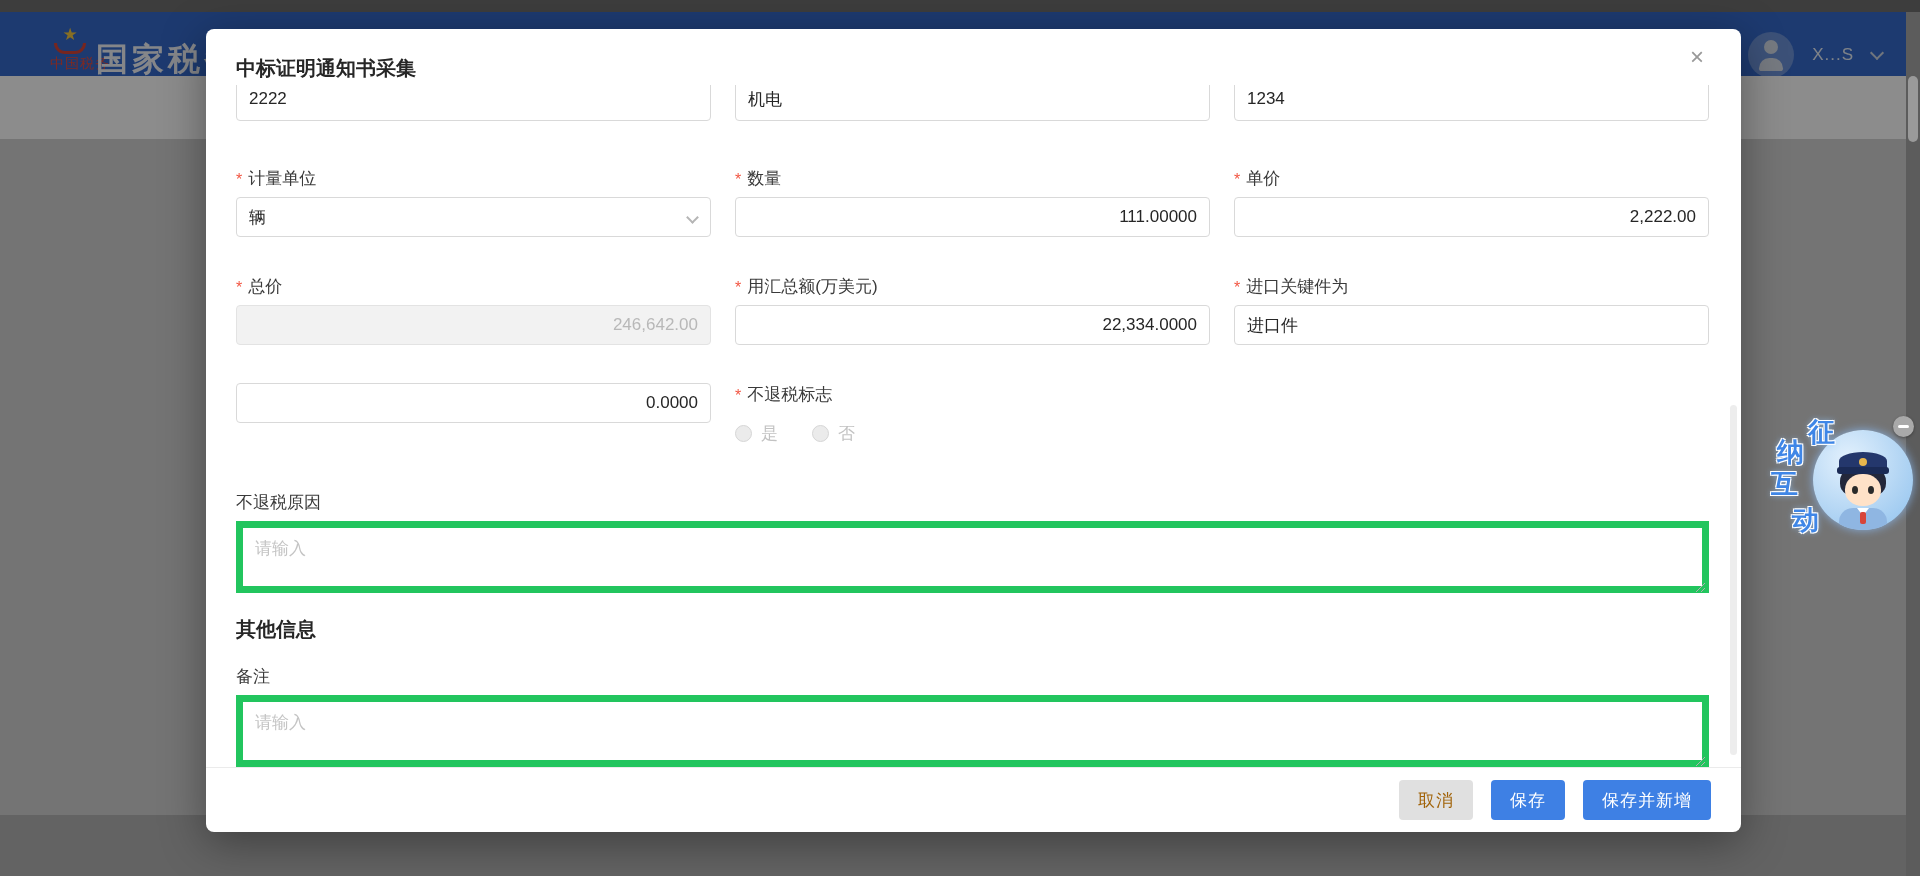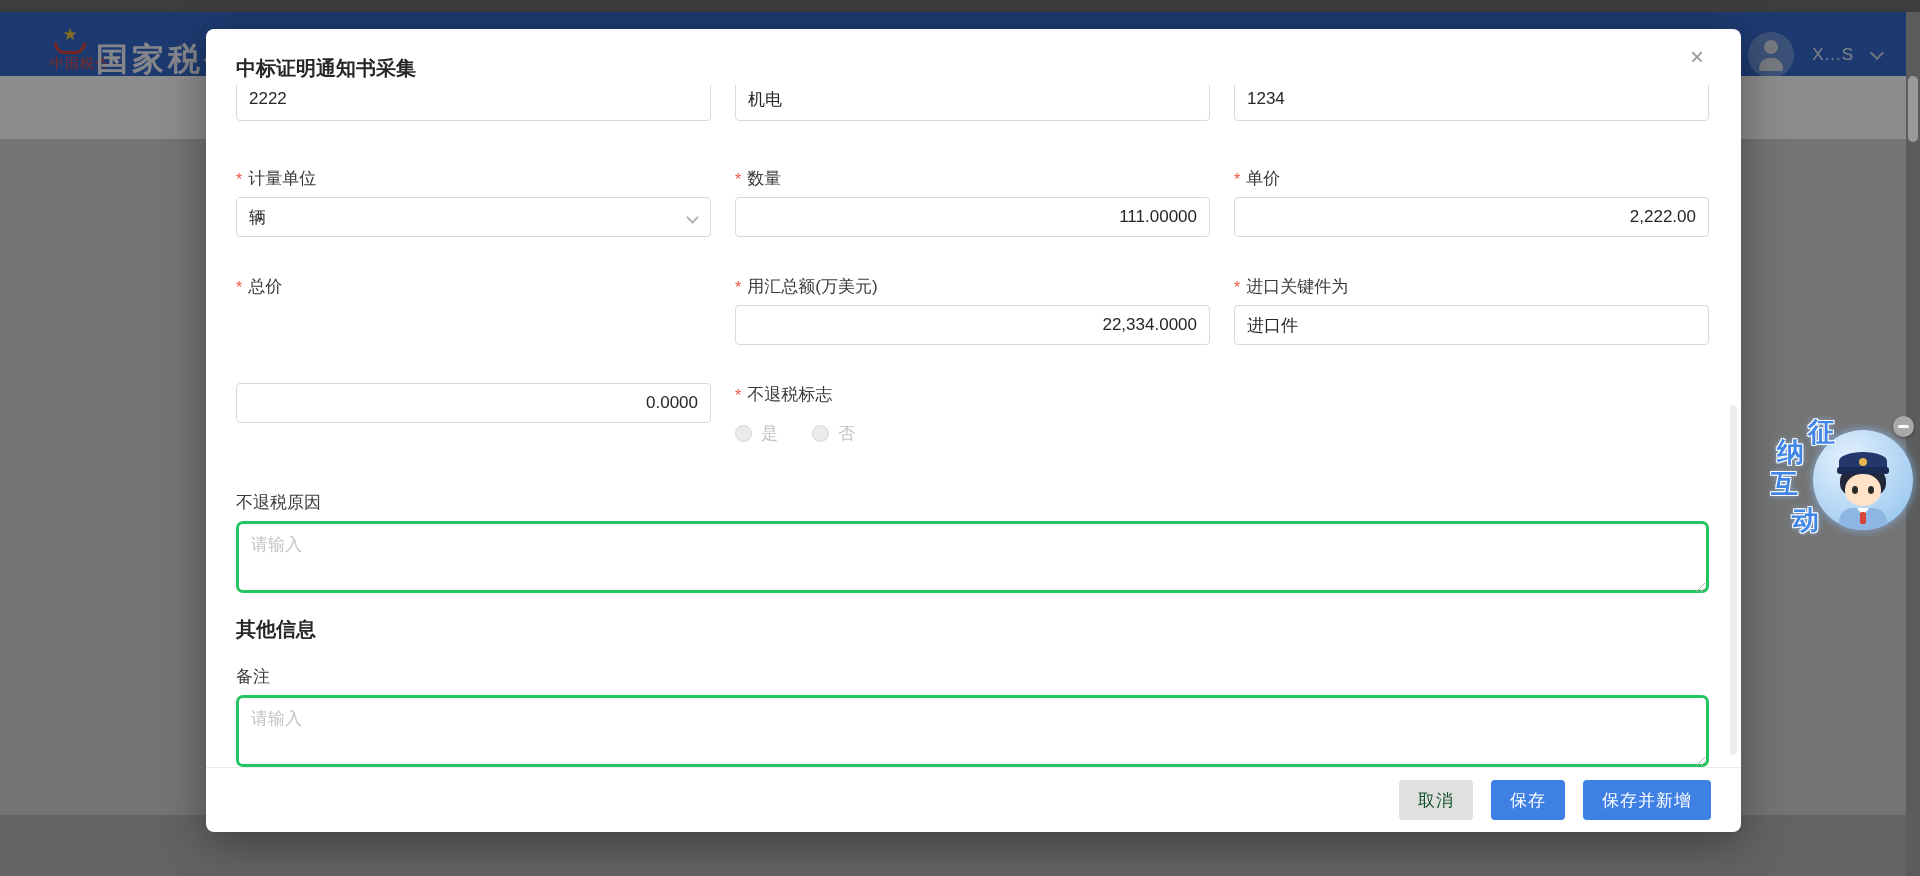--- a/index.html
+++ b/index.html
@@ -61,33 +61,33 @@
   .selectbox .chevron { position:absolute; right:14px; top:16px; width:9px; height:9px;
     border-right:2px solid #b5b5b5; border-bottom:2px solid #b5b5b5; transform:rotate(45deg); pointer-events:none; }
 
   .radio-row { height:40px; display:flex; align-items:center; gap:34px; }
   .radio-item { display:flex; align-items:center; gap:9px; }
   .radio-circle { width:17px; height:17px; border-radius:50%; border:1px solid #d6d6d6; background:#ebebeb; }
   .radio-label { font-size:17px; color:#c2c2c2; }
 
   .block { margin-top:38px; }
   .textarea-wrap { position:relative; }
-  .txa { width:100%; height:72px; border:3px solid #22c55e; border-radius:7px; padding:9px 12px;
+  .txa { width:100%; height:72px; border:7px solid #22c55e; border-radius:0; padding:9px 12px;
     font-size:17px; color:#262626; font-family:Liberation Sans, sans-serif; resize:none; outline:none; }
   .txa::placeholder { color:#c4c4c4; }
   .resize-grip { position:absolute; right:3px; bottom:4px; width:11px; height:11px; pointer-events:none; }
 
   .section-title { margin-top:20px; font-size:20px; font-weight:bold; color:#262626; line-height:24px; }
   .remark-block { margin-top:24px; }
 
   .modal-footer { position:absolute; left:0; right:0; bottom:0; height:65px; border-top:1px solid #ebebeb;
     display:flex; align-items:center; justify-content:flex-end; gap:18px; padding-right:30px; }
   .btn { height:40px; border:none; border-radius:4px; font-size:17px; padding:0 19px; cursor:pointer;
     font-family:inherit; letter-spacing:1px; }
-  .btn-cancel { background:#e0e0e0; color:#14532d; }
+  .btn-cancel { background:#e0e0e0; color:#a16207; }
   .btn-primary { background:#3e80e4; color:#ffffff; }
 
   .modal-scrollthumb { position:absolute; right:4px; top:376px; width:7px; height:350px; background:#ededed;
     border-radius:4px; z-index:25; }
 
   
   .page-scrollbar { position:absolute; right:0; top:12px; width:14px; height:864px; background:#5c5c5c; z-index:26; }
   .page-scrollthumb { position:absolute; left:2px; top:64px; width:10px; height:66px; background:#9a9a9a; border-radius:5px; }
 
   
@@ -190,20 +190,21 @@
           <input class="ipt num" value="2,222.00" style="">
         </div>
       </div>
 
       <div class="form-row row-3">
         <div class="col">
           <div class="lab">
             <span class="req">*</span>
             <span>总价</span>
           </div>
+          <input class="ipt num disabled" disabled="" value="246,642.00" style="">
         </div>
         <div class="col">
           <div class="lab">
             <span class="req">*</span>
             <span>用汇总额(万美元)</span>
           </div>
           <input class="ipt num" value="22,334.0000" style="">
         </div>
         <div class="col">
           <div class="lab">

